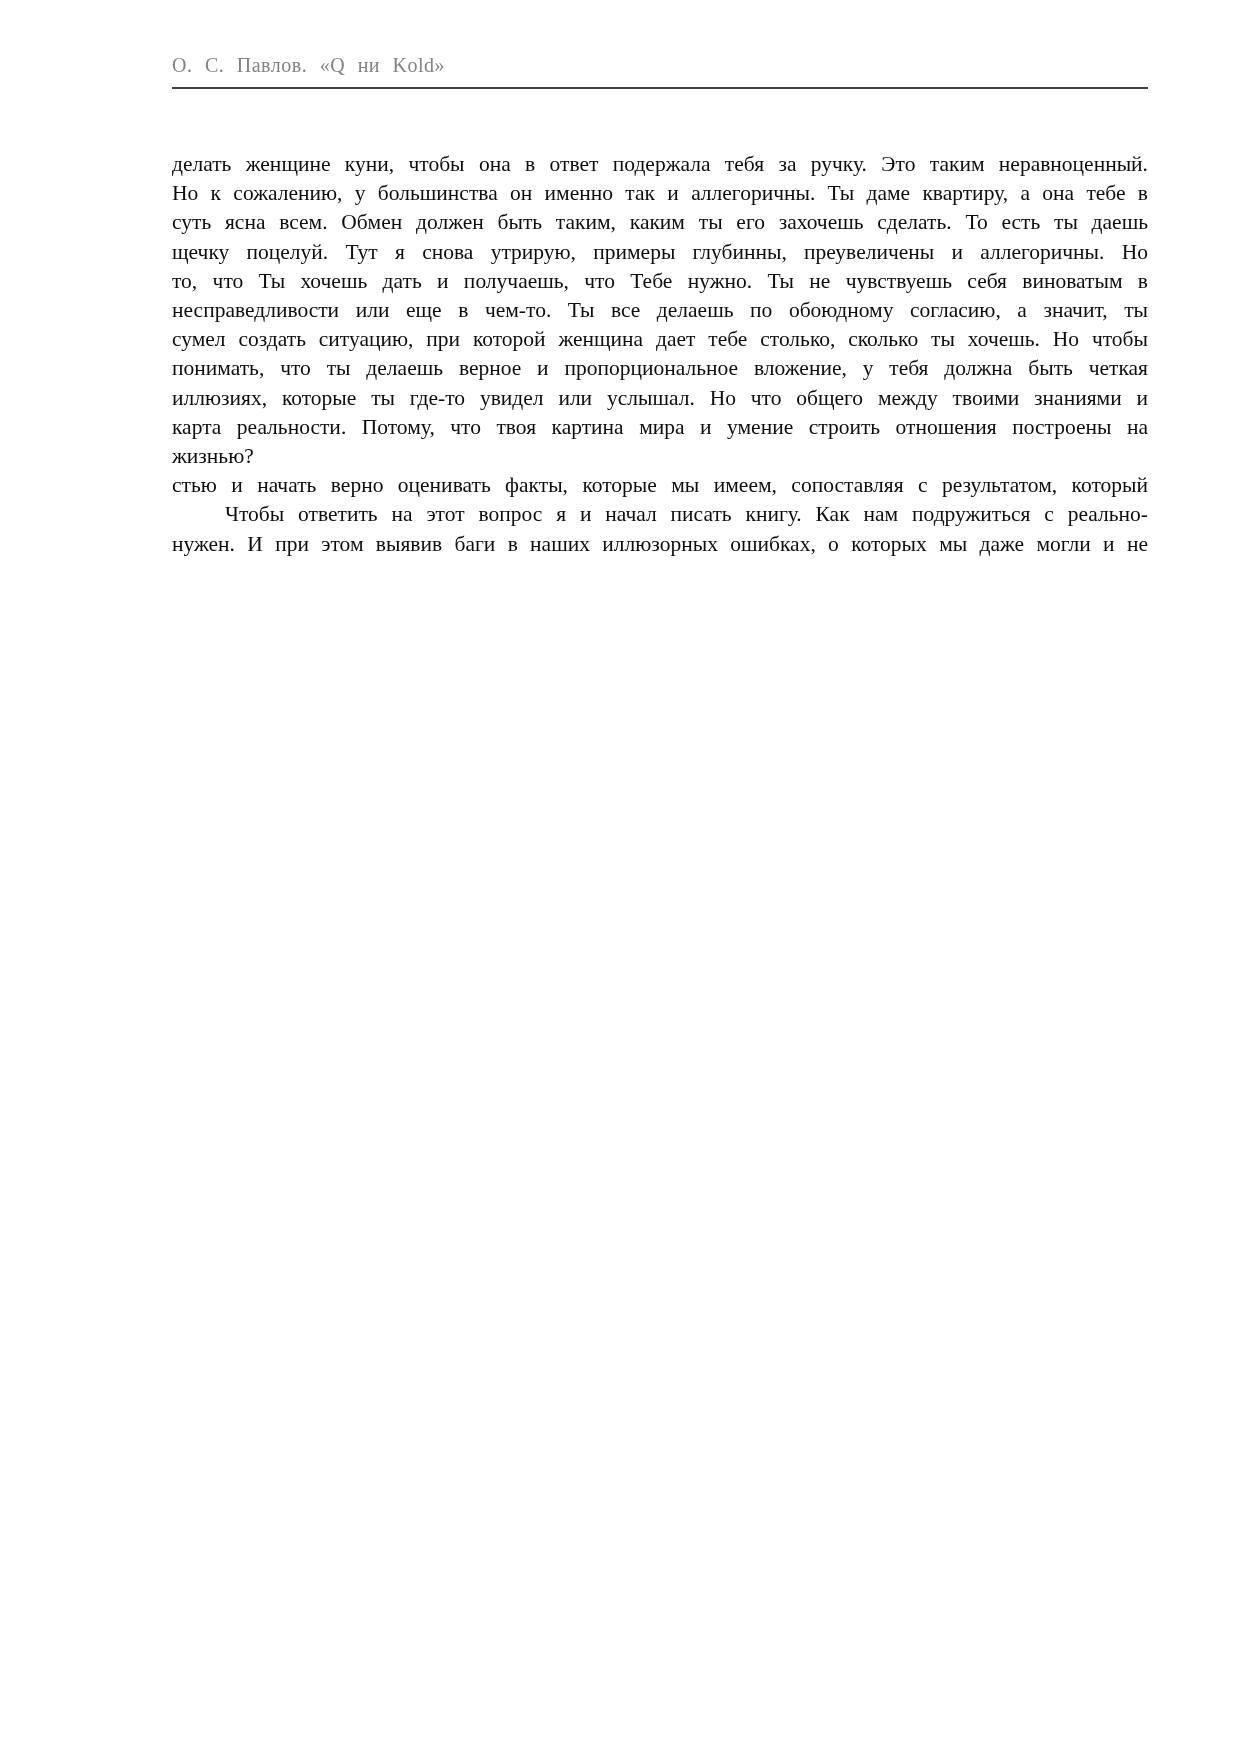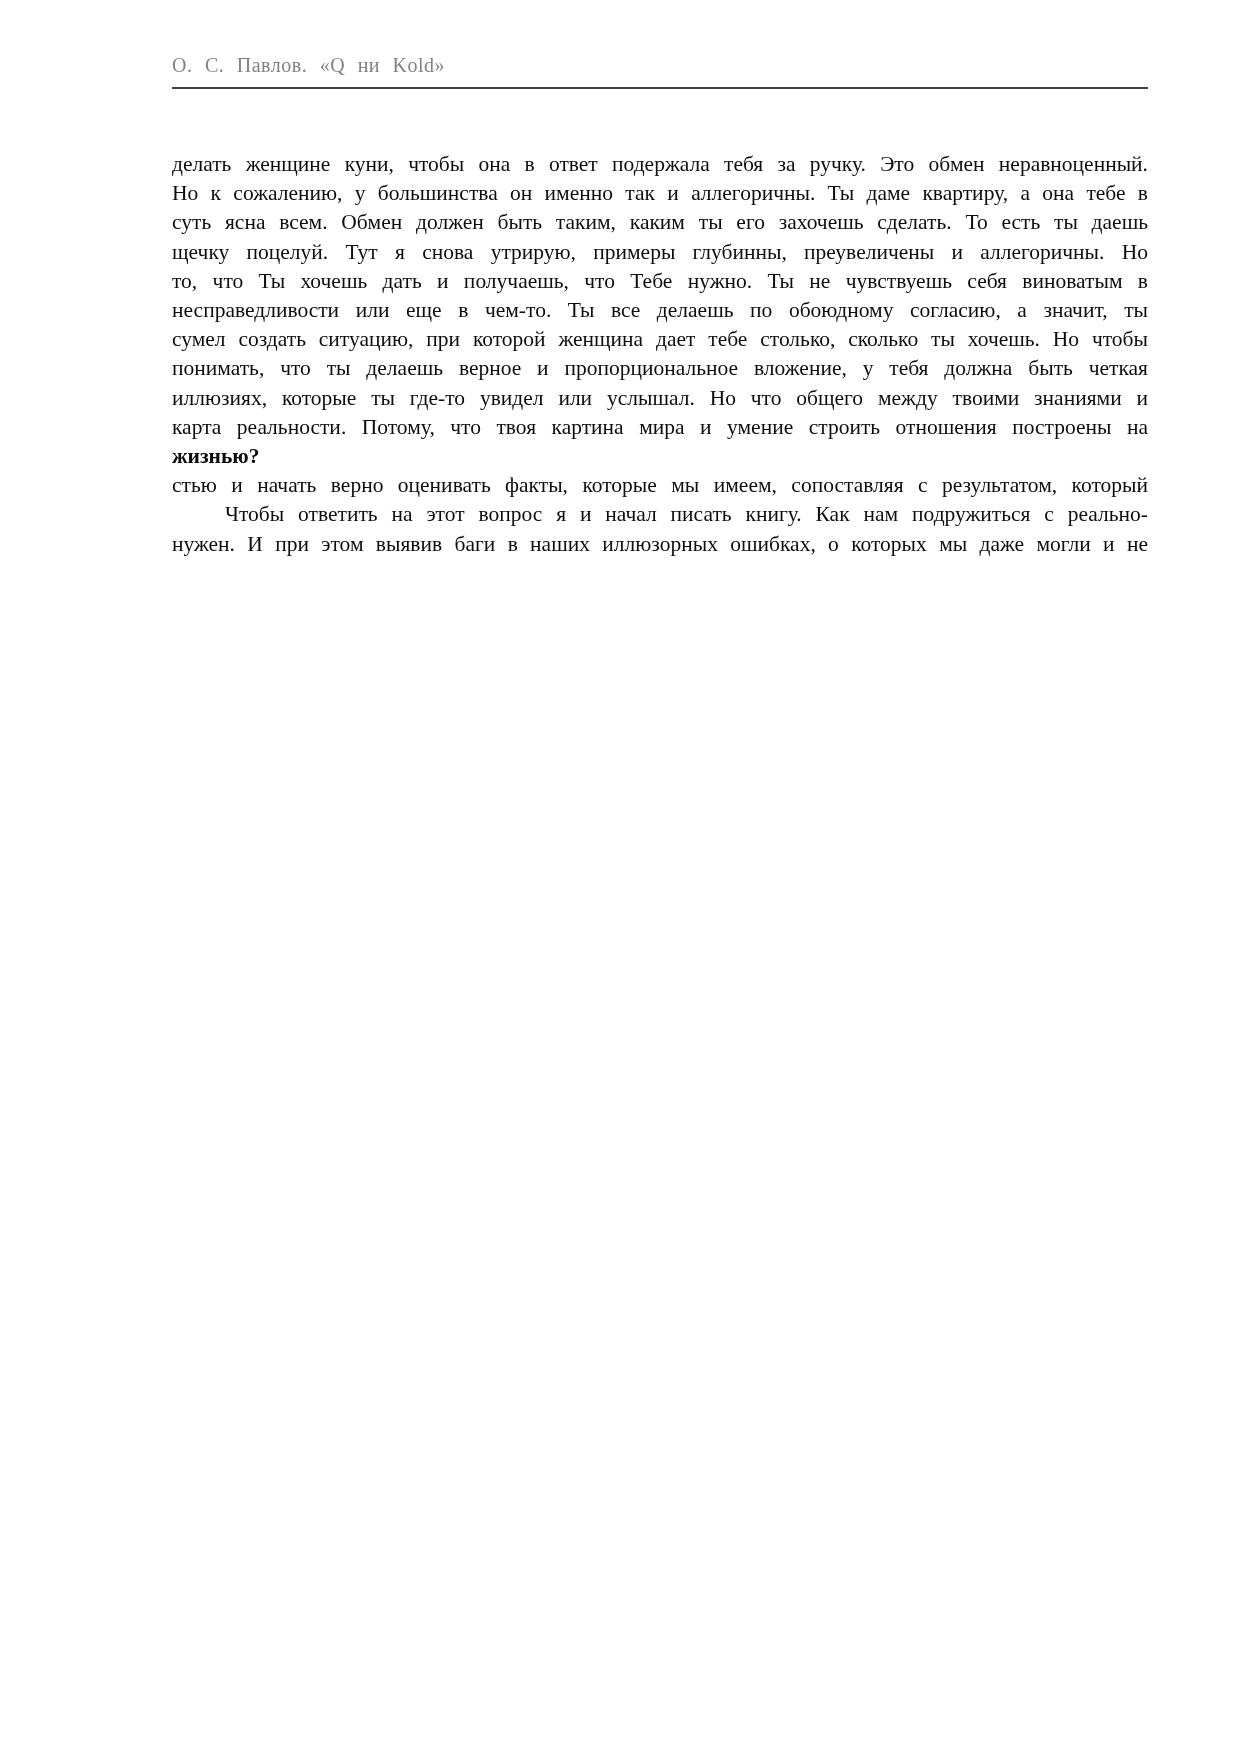--- a/index.html
+++ b/index.html
@@ -40,21 +40,20 @@
     font-size: 21.5px;
     line-height: 29.2px;
   }
   .text-line {
     text-align: justify;
     text-align-last: justify;
     white-space: normal;
   }
   .text-line.last {
     text-align-last: left;
-    font-weight: bold;
   }
   .text-line.indent {
     text-indent: 53px;
   }
   .page-footer {
     position: absolute;
     left: 172px;
     top: 1632px;
     width: 983px;
     text-align: right;
@@ -69,21 +68,21 @@
 
   <div class="running-header">
     <span>О. С. Павлов. «Q ни Kold»</span>
   </div>
 
   <div class="header-rule"></div>
 
   <div class="page-body">
 
     <div class="paragraph">
-      <div class="text-line">делать женщине куни, чтобы она в ответ подержала тебя за ручку. Это обмен неравноценный.</div>
+      <div class="text-line">делать женщине куни, чтобы она в ответ подержала тебя за ручку. Это таким неравноценный.</div>
       <div class="text-line">Но к сожалению, у большинства он именно так и аллегоричны. Ты даме квартиру, а она тебе в</div>
       <div class="text-line">суть ясна всем. Обмен должен быть таким, каким ты его захочешь сделать. То есть ты даешь</div>
       <div class="text-line">щечку поцелуй. Тут я снова утрирую, примеры глубинны, преувеличены и аллегоричны. Но</div>
       <div class="text-line">то, что Ты хочешь дать и получаешь, что Тебе нужно. Ты не чувствуешь себя виноватым в</div>
       <div class="text-line">несправедливости или еще в чем-то. Ты все делаешь по обоюдному согласию, а значит, ты</div>
       <div class="text-line">сумел создать ситуацию, при которой женщина дает тебе столько, сколько ты хочешь. Но чтобы</div>
       <div class="text-line">понимать, что ты делаешь верное и пропорциональное вложение, у тебя должна быть четкая</div>
       <div class="text-line">иллюзиях, которые ты где-то увидел или услышал. Но что общего между твоими знаниями и</div>
       <div class="text-line">карта реальности. Потому, что твоя картина мира и умение строить отношения построены на</div>
       <div class="text-line last">жизнью?</div>

